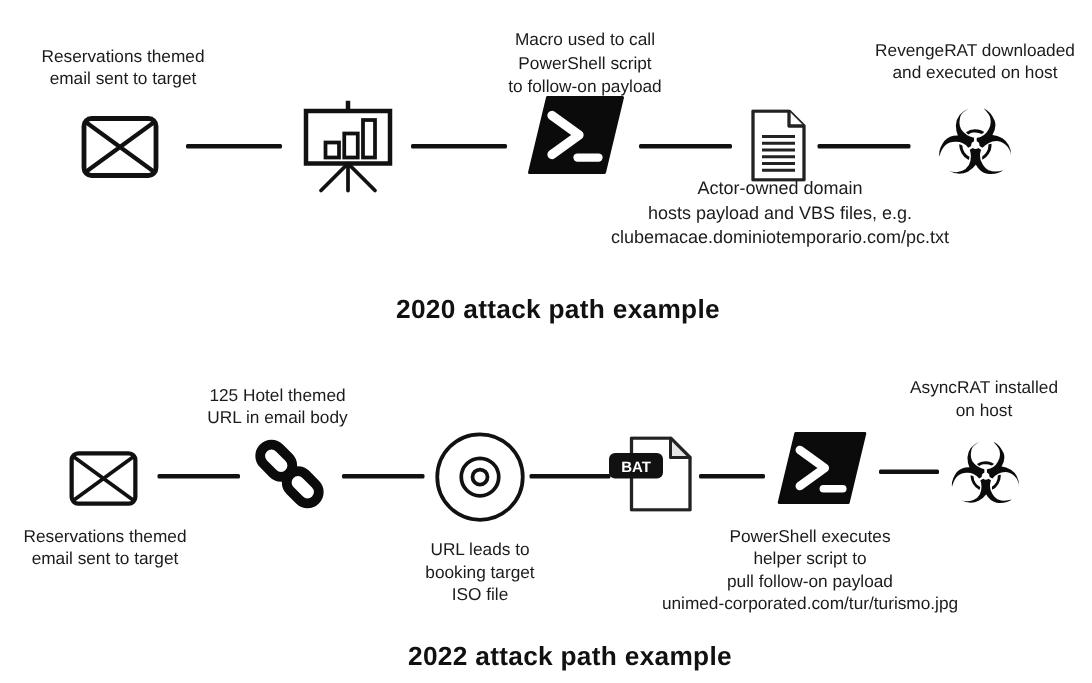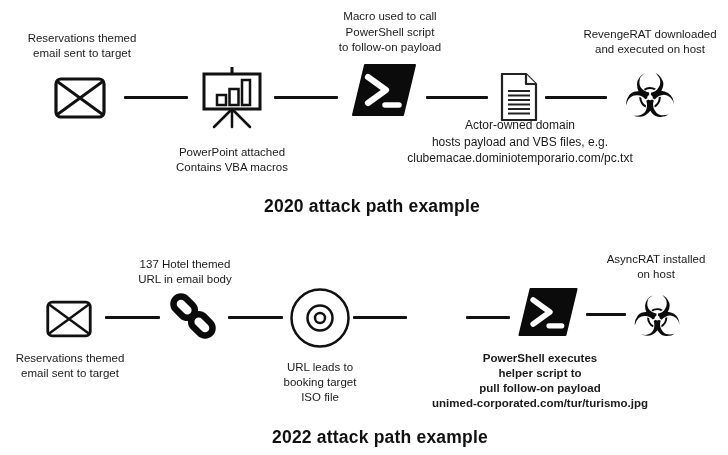--- a/index.html
+++ b/index.html
@@ -47,26 +47,24 @@
     <div class="icon" style="left:200px;top:67px;">
       <svg width="64" height="62" viewBox="0 0 64 62">
         <line x1="32" y1="0" x2="32" y2="7" stroke="#111" stroke-width="3"></line>
         <rect x="4" y="7" width="56" height="35" fill="#fff" stroke="#111" stroke-width="3"></rect>
         <rect x="17" y="28" width="9" height="10" fill="#fff" stroke="#111" stroke-width="2.5"></rect>
         <rect x="29.5" y="22" width="9" height="16" fill="#fff" stroke="#111" stroke-width="2.5"></rect>
         <rect x="42" y="13" width="8" height="25" fill="#fff" stroke="#111" stroke-width="2.5"></rect>
         <path d="M32,42 L14,60 M32,42 L50,60 M32,42 L32,60" fill="none" stroke="#111" stroke-width="2.5" stroke-linecap="round"></path>
       </svg>
     </div>
-    <div class="label" style="left:147px;top:145px;width:170px;">PowerPoint attached
-Contains VBA macros</div>
 
     <div class="connector" style="left:274px;top:96px;width:64px;"></div>
 
-    <div class="label" style="left:308px;top:9px;width:164px;line-height:15.5px;">Macro used to call
+    <div class="label" style="left:308px;top:20px;width:164px;line-height:15.5px;">Macro used to call
 PowerShell script
 to follow-on payload</div>
     <div class="icon" style="left:352px;top:64px;">
       <svg width="64" height="52" viewBox="0 0 64 52">
         <path d="M13,1 L63,1 L51,51 L1,51 Z" fill="#0b0b0b" stroke="#0b0b0b" stroke-width="2" stroke-linejoin="round"></path>
         <polyline points="16,13 34,26 16,39" fill="none" stroke="#fff" stroke-width="6.2" stroke-linecap="round" stroke-linejoin="round"></polyline>
         <line x1="33" y1="41" x2="47" y2="41" stroke="#fff" stroke-width="5.5" stroke-linecap="round"></line>
       </svg>
     </div>
 
@@ -100,21 +98,21 @@
       <svg width="46" height="38" viewBox="0 0 52 42">
         <rect x="2" y="2" width="48" height="38" rx="5" fill="#fff" stroke="#111" stroke-width="3.2"></rect>
         <path d="M4,5 L48,37 M48,5 L4,37" fill="none" stroke="#111" stroke-width="2.8" stroke-linecap="round"></path>
       </svg>
     </div>
     <div class="label" style="left:0px;top:123px;width:140px;">Reservations themed
 email sent to target</div>
 
     <div class="connector" style="left:105px;top:88px;width:55px;"></div>
 
-    <div class="label" style="left:105px;top:29px;width:160px;">137 Hotel themed
+    <div class="label" style="left:105px;top:29px;width:160px;">125 Hotel themed
 URL in email body</div>
     <div class="icon" style="left:167px;top:62px;">
       <svg width="52" height="52" viewBox="0 0 52 52">
         <g transform="rotate(-45 26 26)" fill="none" stroke="#0b0b0b">
           <rect x="18.5" y="1.5" width="15" height="24" rx="7.5" stroke-width="6.5"></rect>
           <rect x="18.5" y="26.5" width="15" height="24" rx="7.5" stroke-width="6.5"></rect>
         </g>
       </svg>
     </div>
 
@@ -126,31 +124,39 @@
         <circle cx="31" cy="31" r="12.5" fill="#fff" stroke="#111" stroke-width="2.5"></circle>
         <circle cx="31" cy="31" r="5" fill="#fff" stroke="#111" stroke-width="2.5"></circle>
       </svg>
     </div>
     <div class="label" style="left:250px;top:132px;width:140px;">URL leads to
 booking target
 ISO file</div>
 
     <div class="connector" style="left:353px;top:88px;width:54px;"></div>
 
+    <div class="icon" style="left:405px;top:63px;">
+      <svg width="58" height="50" viewBox="0 0 58 50">
+        <path d="M16,1 L42,1 L55,14 L55,49 L16,49 Z" fill="#fff" stroke="#222" stroke-width="2.2" stroke-linejoin="round"></path>
+        <path d="M42,1 L42,14 L55,14 Z" fill="#e6e6e6" stroke="#222" stroke-width="2" stroke-linejoin="round"></path>
+        <rect x="1" y="11" width="36" height="17" rx="4" fill="#111"></rect>
+        <text x="19" y="23.5" text-anchor="middle" font-size="10" font-weight="bold" fill="#fff" font-family="Liberation Sans, DejaVu Sans, sans-serif">BAT</text>
+      </svg>
+    </div>
 
     <div class="connector" style="left:466px;top:88px;width:44px;"></div>
 
     <div class="icon" style="left:517px;top:60px;">
       <svg width="62" height="48" viewBox="0 0 64 52">
         <path d="M13,1 L63,1 L51,51 L1,51 Z" fill="#0b0b0b" stroke="#0b0b0b" stroke-width="2" stroke-linejoin="round"></path>
         <polyline points="16,13 34,26 16,39" fill="none" stroke="#fff" stroke-width="6.2" stroke-linecap="round" stroke-linejoin="round"></polyline>
         <line x1="33" y1="41" x2="47" y2="41" stroke="#fff" stroke-width="5.5" stroke-linecap="round"></line>
       </svg>
     </div>
-    <div class="label" style="left:400px;top:123px;width:280px;font-weight:bold;">PowerShell executes
+    <div class="label" style="left:400px;top:123px;width:280px;">PowerShell executes
 helper script to
 pull follow-on payload
 unimed-corporated.com/tur/turismo.jpg</div>
 
     <div class="connector" style="left:586px;top:85px;width:40px;"></div>
 
     <div class="label" style="left:586px;top:24px;width:140px;">AsyncRAT installed
 on host</div>
     <div class="icon" style="left:629px;top:63px;width:56px;height:52px;">
       <span class="bio" style="font-size:56px;">☣</span>

